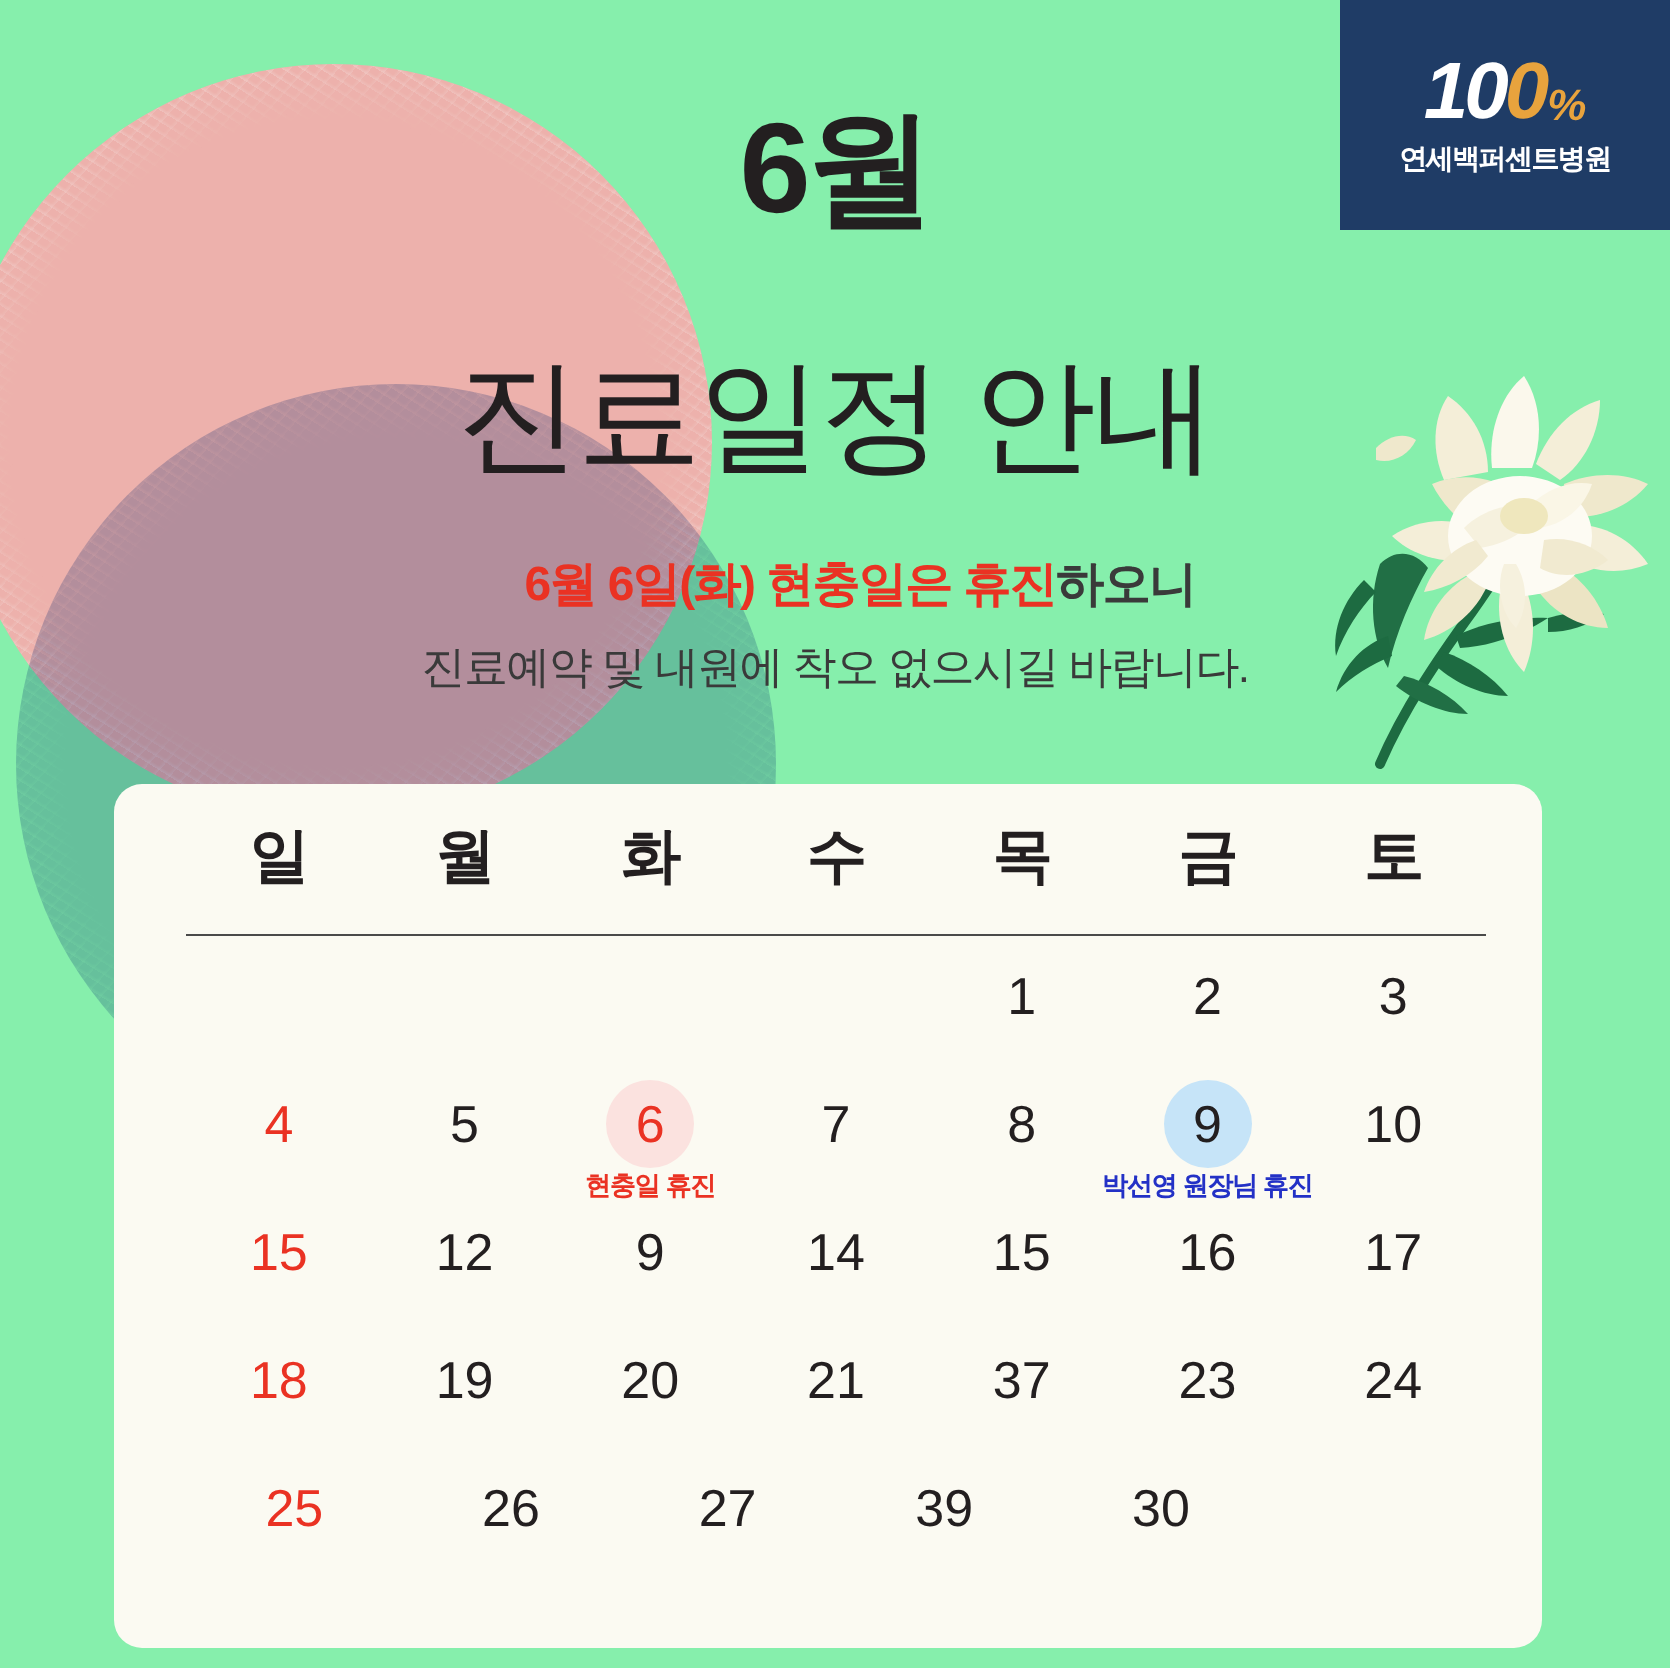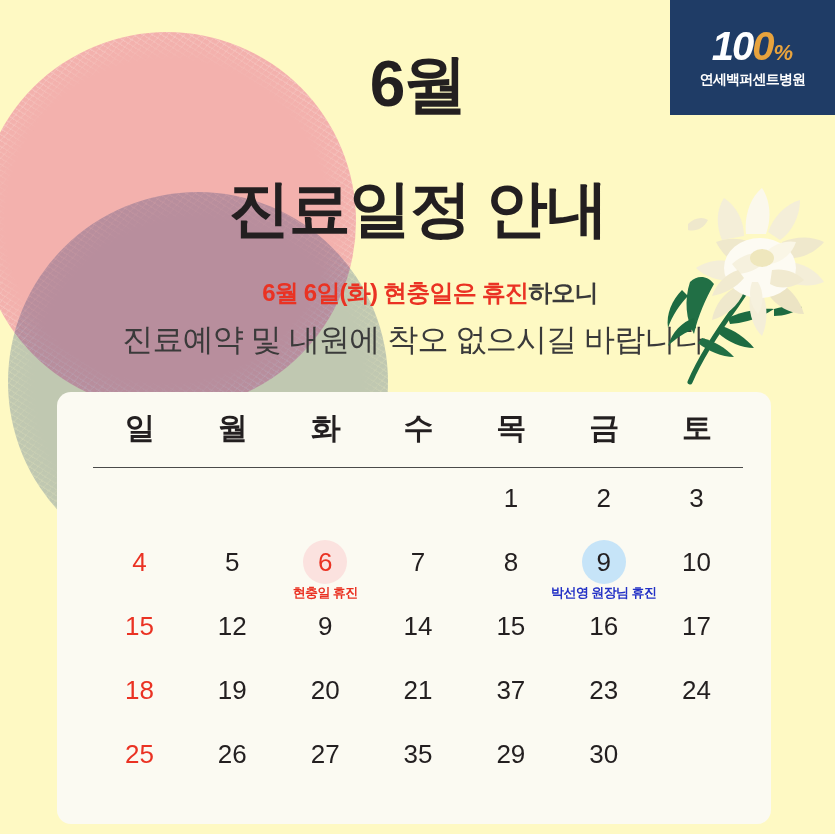--- a/index.html
+++ b/index.html
@@ -12,21 +12,21 @@
     background: #ffffff;
     font-family: "Liberation Sans", "DejaVu Sans", sans-serif;
     overflow: hidden;
     position: relative;
   }
   #poster {
     position: absolute;
     left: 0; top: 0;
     width: 835px;
     height: 834px;
-    background: #fef9c3;
+    background: #86efac;
     overflow: hidden;
   }
 
   
   .brush {
     position: absolute;
     border-radius: 50%;
     filter: blur(0.3px);
   }
   #brush-pink {
@@ -113,21 +113,21 @@
     color: #231f20;
     letter-spacing: -2px;
     line-height: 1;
   }
   #title-main {
     position: absolute;
     left: 0; right: 0;
     top: 178px;
     text-align: center;
     font-size: 62px;
-    font-weight: bold;
+    font-weight: normal;
     color: #231f20;
     letter-spacing: -1.5px;
     line-height: 1;
   }
   #subtitle-1 {
     position: absolute;
     left: 0; right: 0;
     top: 278px;
     text-align: center;
     font-size: 24px;
@@ -136,21 +136,21 @@
     line-height: 1.25;
     color: #3a3a3a;
     padding-left: 25px;
   }
   #subtitle-1 .hl { color: #ea3223; }
   #subtitle-2 {
     position: absolute;
     left: 0; right: 0;
     top: 320px;
     text-align: center;
-    font-size: 31px;
+    font-size: 22px;
     font-weight: normal;
     letter-spacing: -0.8px;
     line-height: 1.3;
     color: #3a3a3a;
   }
 
   
   #flower {
     position: absolute;
     left: 662px;
@@ -418,24 +418,21 @@
           <div class="day-cell">
             <div class="day-num sunday">25</div>
           </div>
           <div class="day-cell">
             <div class="day-num">26</div>
           </div>
           <div class="day-cell">
             <div class="day-num">27</div>
           </div>
           <div class="day-cell">
-            <div class="day-num">35</div>
-          </div>
-          <div class="day-cell">
-            <div class="day-num">29</div>
+            <div class="day-num">39</div>
           </div>
           <div class="day-cell">
             <div class="day-num">30</div>
           </div>
           <div class="day-cell empty">
             <div class="day-num"></div>
           </div>
         </div>
       </div>
   </div>

